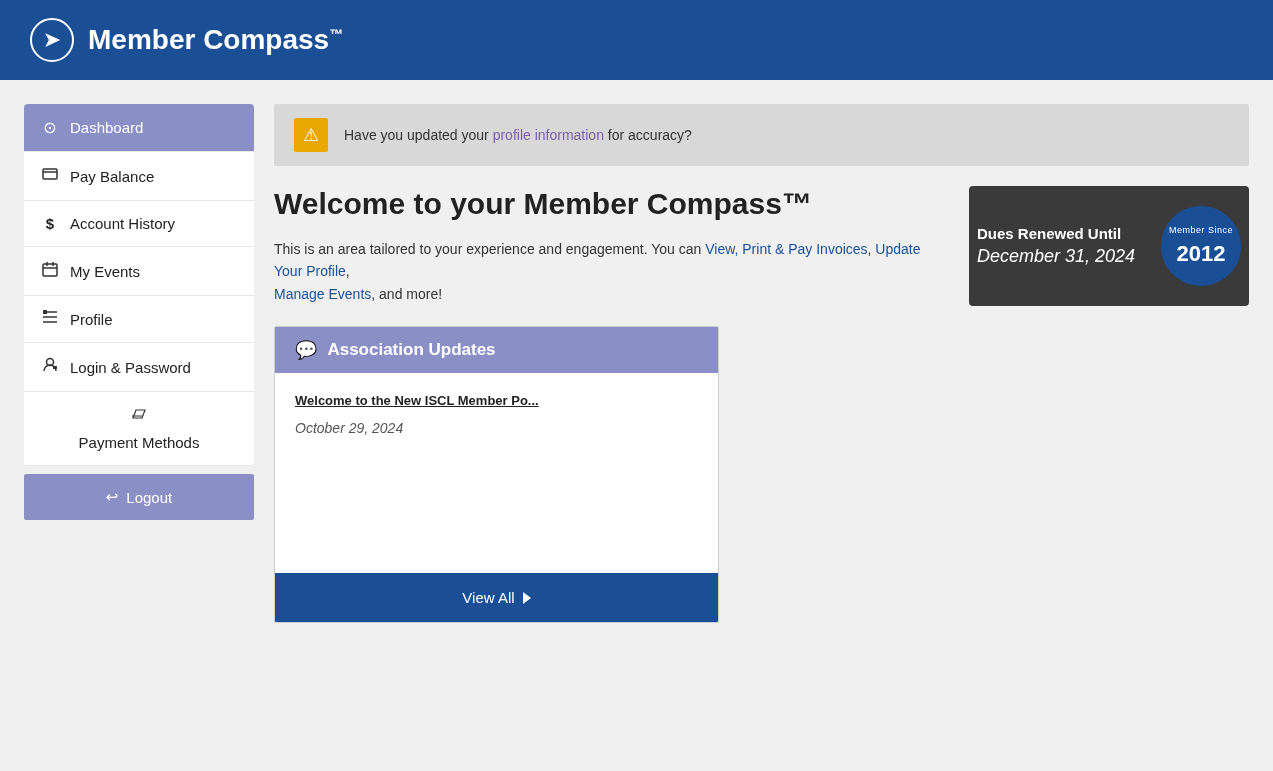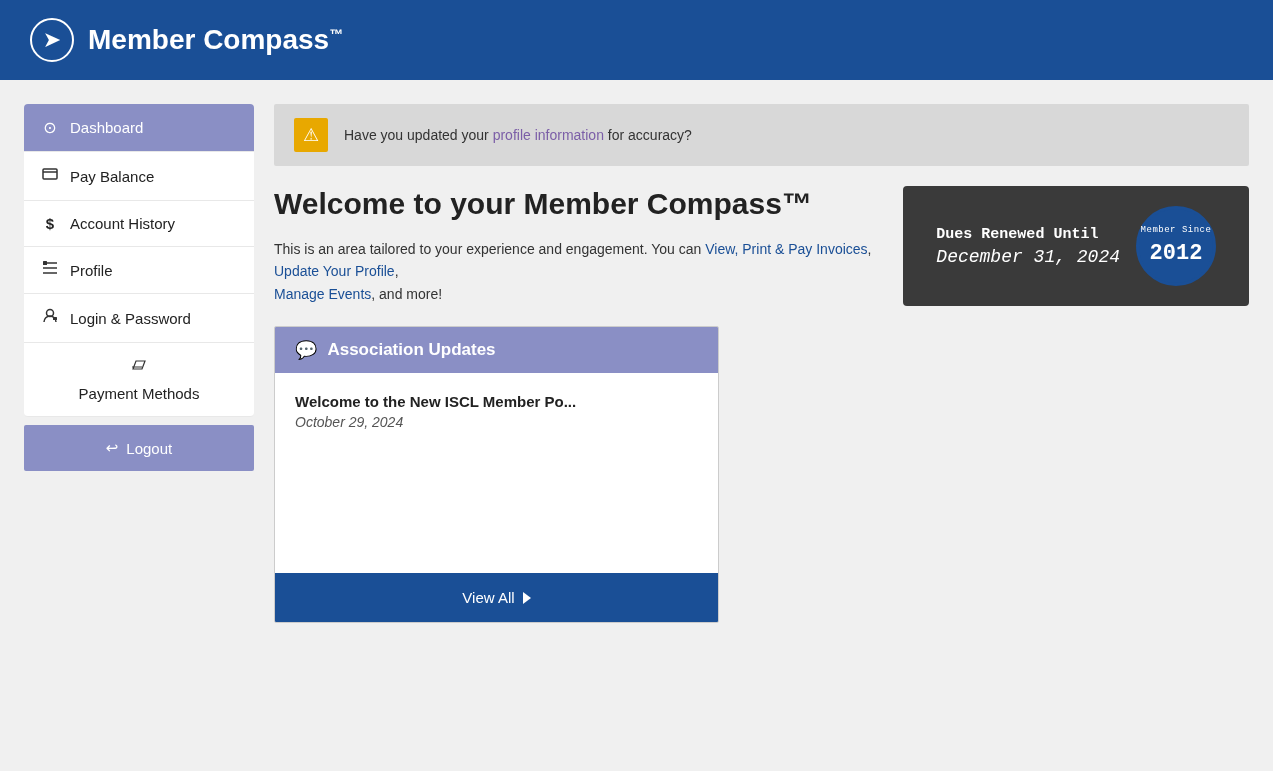--- a/index.html
+++ b/index.html
@@ -149,28 +149,27 @@
     }
     .welcome-body a {
       color: #1a4f96;
       text-decoration: none;
     }
 
     
     .dues-card {
       background: #3a3a3a;
       color: white;
-      padding: 20px 33px;
+      padding: 20px 8px;
       border-radius: 4px;
       display: flex;
       align-items: center;
       gap: 16px;
       min-width: 280px;
       flex-shrink: 0;
-      font-family: Liberation Mono, monospace;
     }
     .dues-text {
       flex: 1;
     }
     .dues-title {
       font-size: 15px;
       font-weight: bold;
       margin-bottom: 4px;
     }
     .dues-date {
@@ -223,24 +222,25 @@
     .updates-icon {
       color: white;
       font-size: 18px;
     }
     .updates-body {
       background: white;
       padding: 20px;
       min-height: 200px;
     }
     .update-item-title {
-      font-size: 15px;
+      font-size: 13px;
       font-weight: bold;
       color: #222;
-      margin-bottom: 4px;
+      margin-bottom: 12px;
+      text-decoration: underline;
     }
     .update-item-date {
       font-style: italic;
       font-size: 14px;
       color: #555;
     }
     .view-all-btn {
       background: #1a4f96;
       color: white;
       text-align: center;
@@ -285,20 +285,31 @@
         <svg width="16" height="16" viewBox="0 0 16 16" fill="none" xmlns="http://www.w3.org/2000/svg">
           <rect x="1" y="3" width="14" height="10" rx="1" stroke="#333" stroke-width="1.5" fill="none"></rect>
           <line x1="1" y1="6" x2="15" y2="6" stroke="#333" stroke-width="1.5"></line>
         </svg>
       </span>
       <span>Pay Balance</span>
     </div>
     <div class="sidebar-item">
       <span class="icon" style="font-weight:bold;font-size:15px;">$</span>
       <span>Account History</span>
+    </div>
+    <div class="sidebar-item">
+      <span class="icon">
+        <svg width="16" height="16" viewBox="0 0 16 16" fill="none">
+          <rect x="1" y="3" width="14" height="12" rx="1" stroke="#333" stroke-width="1.5" fill="none"></rect>
+          <line x1="5" y1="1" x2="5" y2="5" stroke="#333" stroke-width="1.5"></line>
+          <line x1="11" y1="1" x2="11" y2="5" stroke="#333" stroke-width="1.5"></line>
+          <line x1="1" y1="7" x2="15" y2="7" stroke="#333" stroke-width="1.5"></line>
+        </svg>
+      </span>
+      <span>My Events</span>
     </div>
     <div class="sidebar-item">
       <span class="icon">
         <svg width="16" height="14" viewBox="0 0 16 14" fill="none">
           <line x1="1" y1="2" x2="15" y2="2" stroke="#333" stroke-width="1.5"></line>
           <line x1="1" y1="7" x2="15" y2="7" stroke="#333" stroke-width="1.5"></line>
           <line x1="1" y1="12" x2="15" y2="12" stroke="#333" stroke-width="1.5"></line>
           <rect x="1" y="0" width="4" height="4" fill="#333" rx="0.5"></rect>
         </svg>
       </span>

